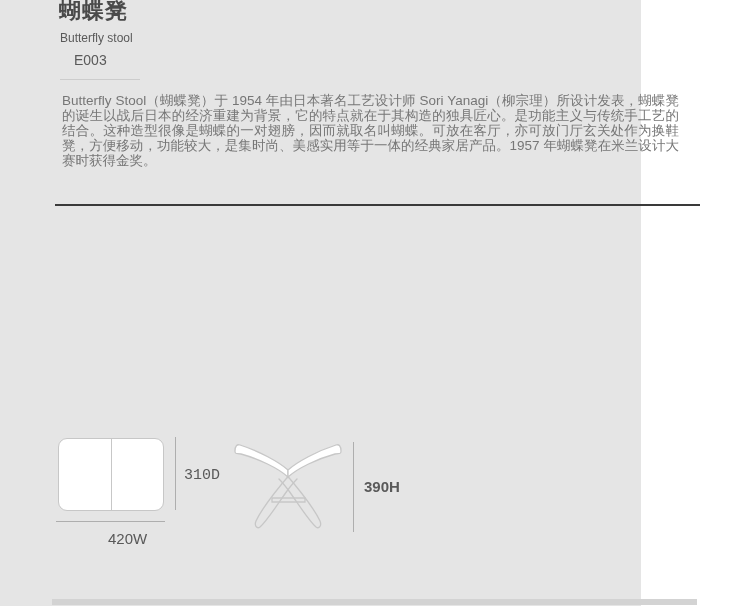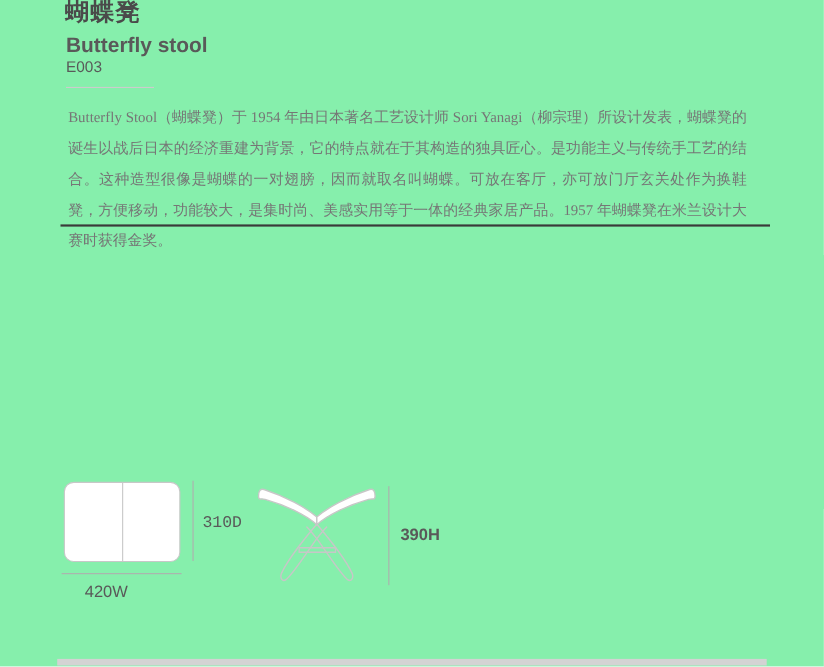--- a/index.html
+++ b/index.html
@@ -1,43 +1,42 @@
 <!DOCTYPE html>
 <html><head>
 <meta charset="utf-8">
 <style>
   html, body { margin: 0; padding: 0; background: #ffffff; }
   body {
     width: 749px; height: 606px;
     font-family: "Liberation Sans", "DejaVu Sans", sans-serif;
     position: relative; overflow: hidden;
   }
-  .page { position: absolute; left: 0; top: 0; width: 749px; height: 606px; background: #86efac; }
+  .page { position: absolute; left: 0; top: 0; width: 641px; height: 606px; background: #e5e5e5; }
 
   .title {
     position: absolute; left: 59px; top: -4px;
     font-size: 22px; font-weight: bold; color: #4a4a4a; letter-spacing: 1px;
   }
   .subtitle {
     position: absolute; left: 60px; top: 31px;
-    font-size: 19px; color: #595959; font-weight: bold;
+    font-size: 12px; color: #595959;
   }
   .model {
-    position: absolute; left: 60px; top: 52px;
+    position: absolute; left: 74px; top: 52px;
     font-size: 14px; color: #595959;
   }
   .title-divider {
     position: absolute; left: 60px; top: 79px;
     width: 80px; height: 1px; background: #cccccc;
   }
   .description {
     position: absolute; left: 62px; top: 93px; width: 617px;
-    font-size: 13.5px; line-height: 28px; color: #767676;
+    font-size: 13.5px; line-height: 15px; color: #767676;
     text-align: justify;
-    font-family: Liberation Serif, serif;
   }
   .section-divider {
     position: absolute; left: 55px; top: 204px;
     width: 645px; height: 2px; background: #3a3a3a;
   }
   .spec-list {
     position: absolute; left: 60px; top: 253px;
     font-size: 15px; line-height: 24.6px; color: #686868;
   }
   .spec-row { white-space: pre; }
@@ -52,21 +51,21 @@
   .topview-centerline {
     position: absolute; left: 111px; top: 439px;
     width: 1px; height: 71px; background: #c7c7c7;
   }
   .dim-line-vert-depth {
     position: absolute; left: 175px; top: 437px;
     width: 1px; height: 73px; background: #aeaeae;
   }
   .dim-label { font-size: 15px; color: #595959; position: absolute; }
   .label-depth  { left: 184px; top: 467px; font-family: Liberation Mono, monospace; }
-  .label-width  { left: 77px;  top: 530px; }
+  .label-width  { left: 108px;  top: 530px; }
   .label-height { left: 364px; top: 478px; font-weight: bold; }
   .dim-line-horiz-width {
     position: absolute; left: 56px; top: 521px;
     width: 109px; height: 1px; background: #aeaeae;
   }
   .sideview-svg { position: absolute; left: 231px; top: 436px; }
   .dim-line-vert-height {
     position: absolute; left: 353px; top: 442px;
     width: 1px; height: 90px; background: #aeaeae;
   }

